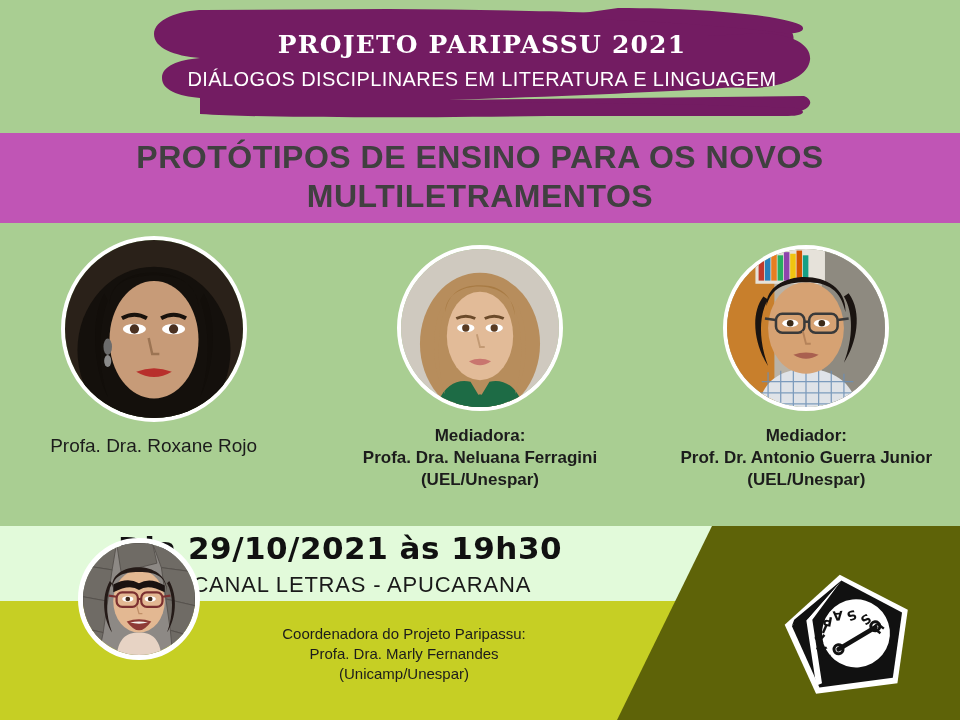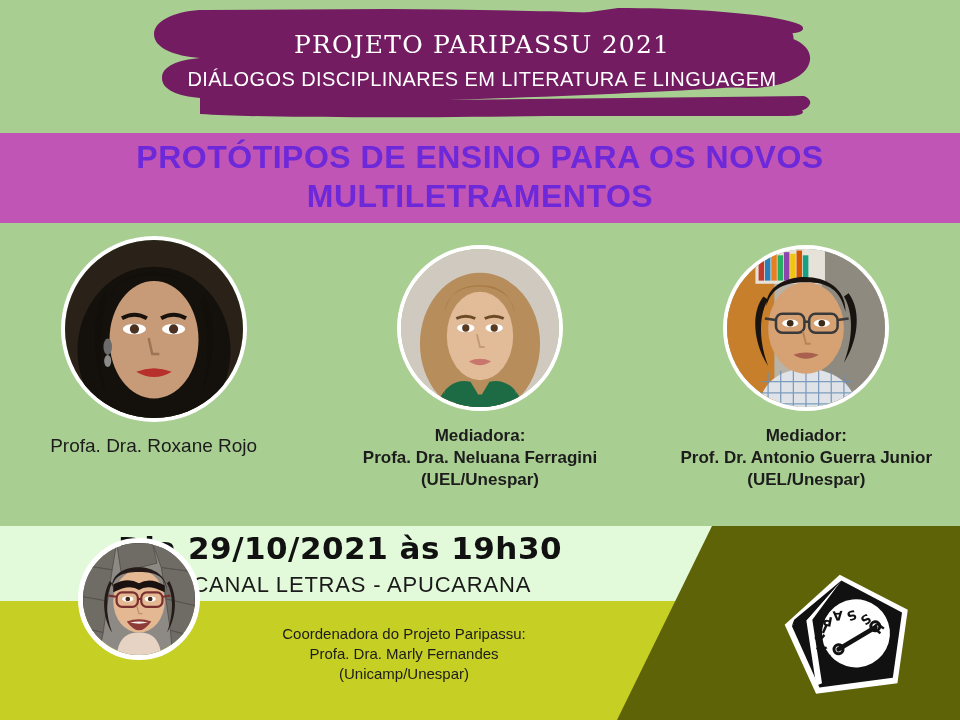--- a/index.html
+++ b/index.html
@@ -50,21 +50,21 @@
   }
   .brush svg { display: block; }
 
   .brush-title {
     position: absolute;
     left: 0; right: 0;
     top: 26px;
     text-align: center;
     color: #ffffff;
     font-family: "DejaVu Serif", serif;
-    font-weight: normal;
+    font-weight: bold;
     font-size: 25px;
     letter-spacing: 1.2px;
     white-space: nowrap;
   }
   .brush-subtitle {
     position: absolute;
     left: 0; right: 0;
     top: 64px;
     text-align: center;
     color: #ffffff;
@@ -74,21 +74,21 @@
     letter-spacing: 0.4px;
     white-space: nowrap;
   }
 
   
   .main-title {
     position: absolute;
     left: 0; right: 0;
     top: 138px;
     text-align: center;
-    color: #6d28d9;
+    color: #404040;
     font-family: "Liberation Sans", sans-serif;
     font-weight: bold;
     font-size: 32px;
     line-height: 39px;
     letter-spacing: 0.5px;
   }
   .main-title .l2 { display: block; }
 
   
   .speakers {

